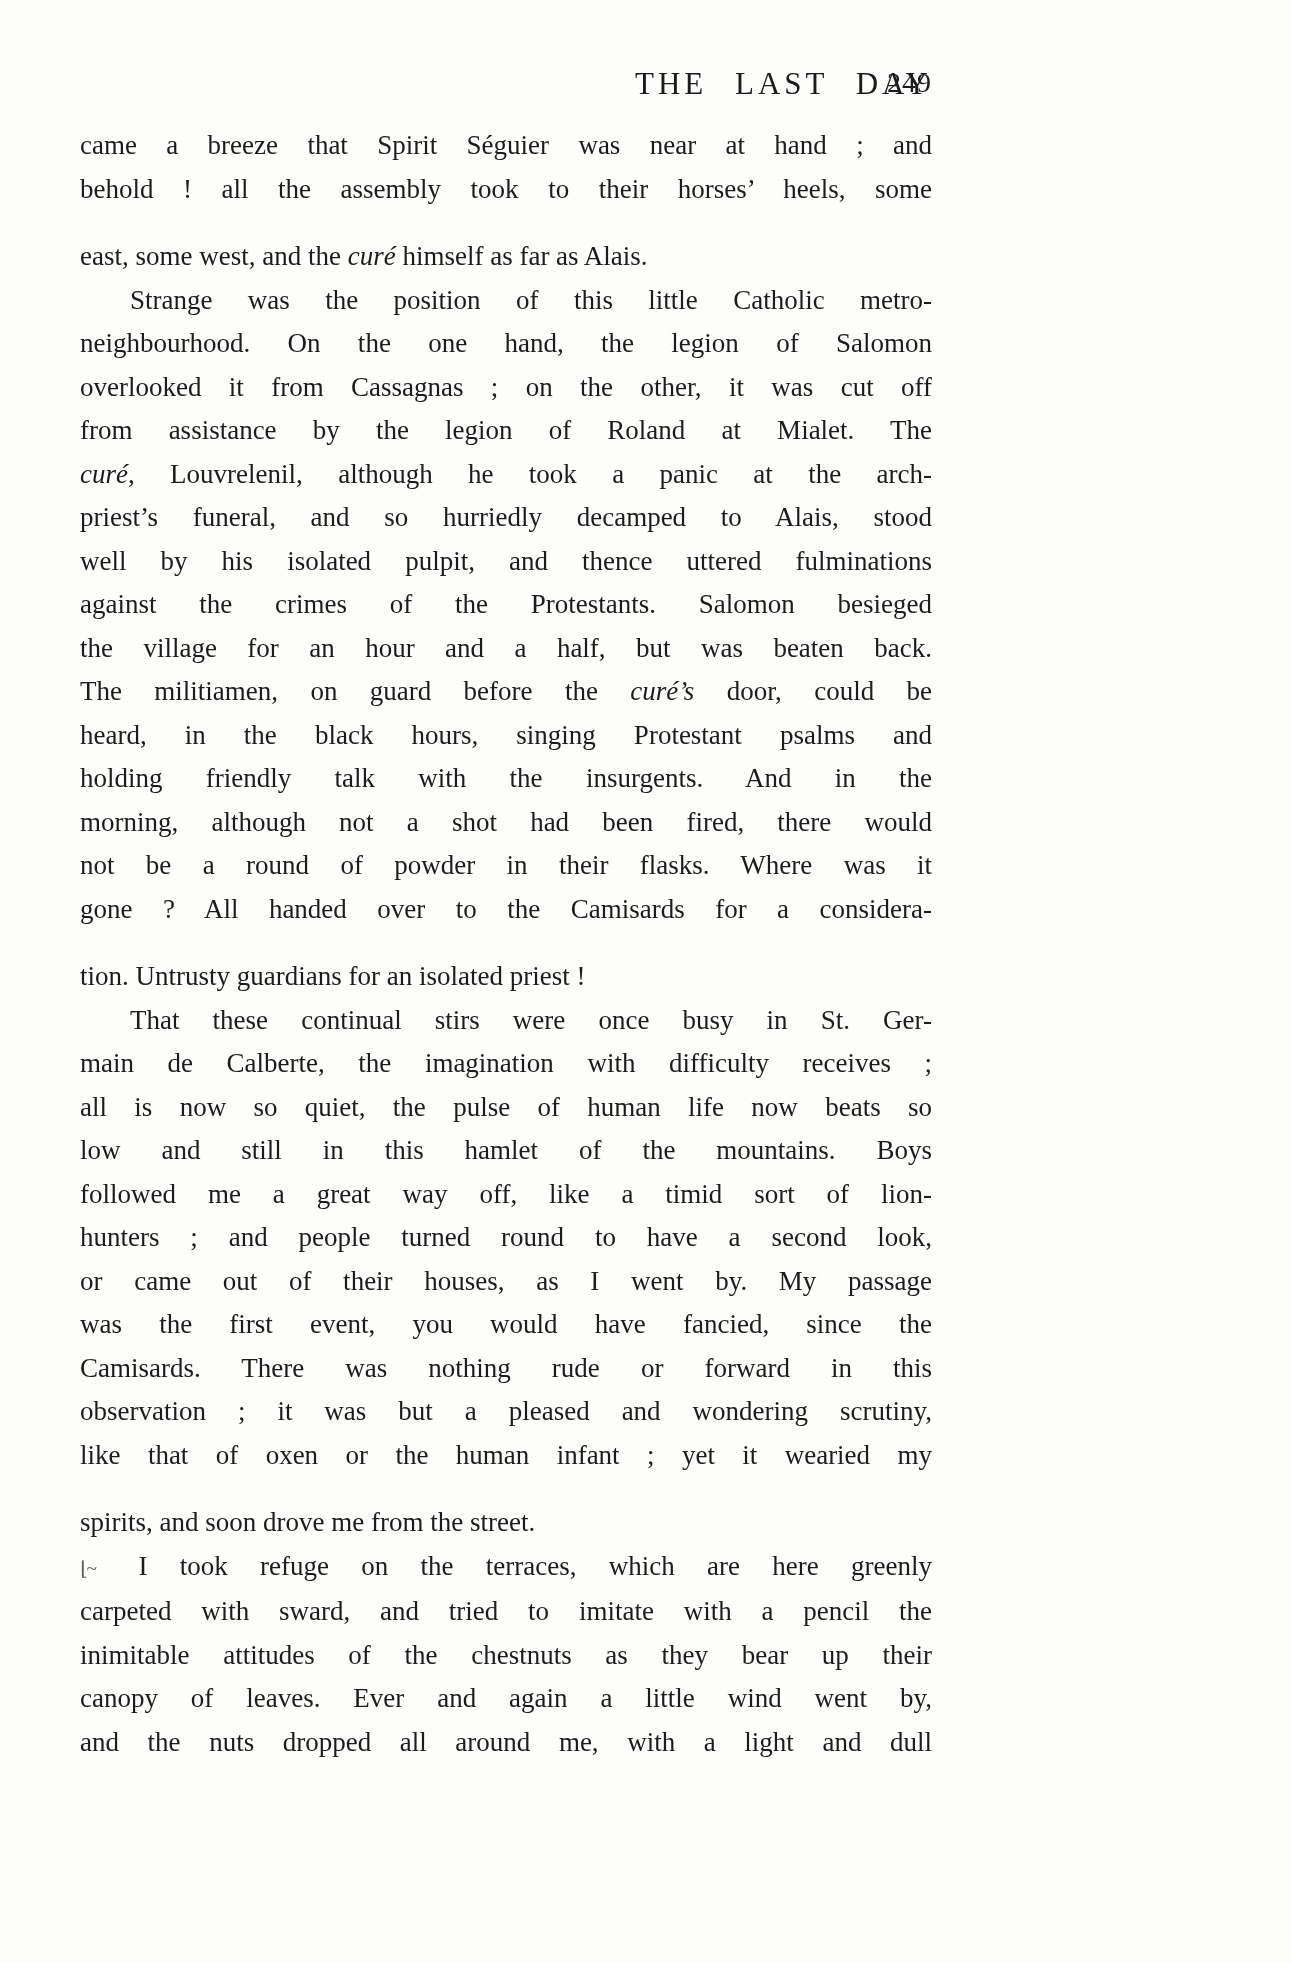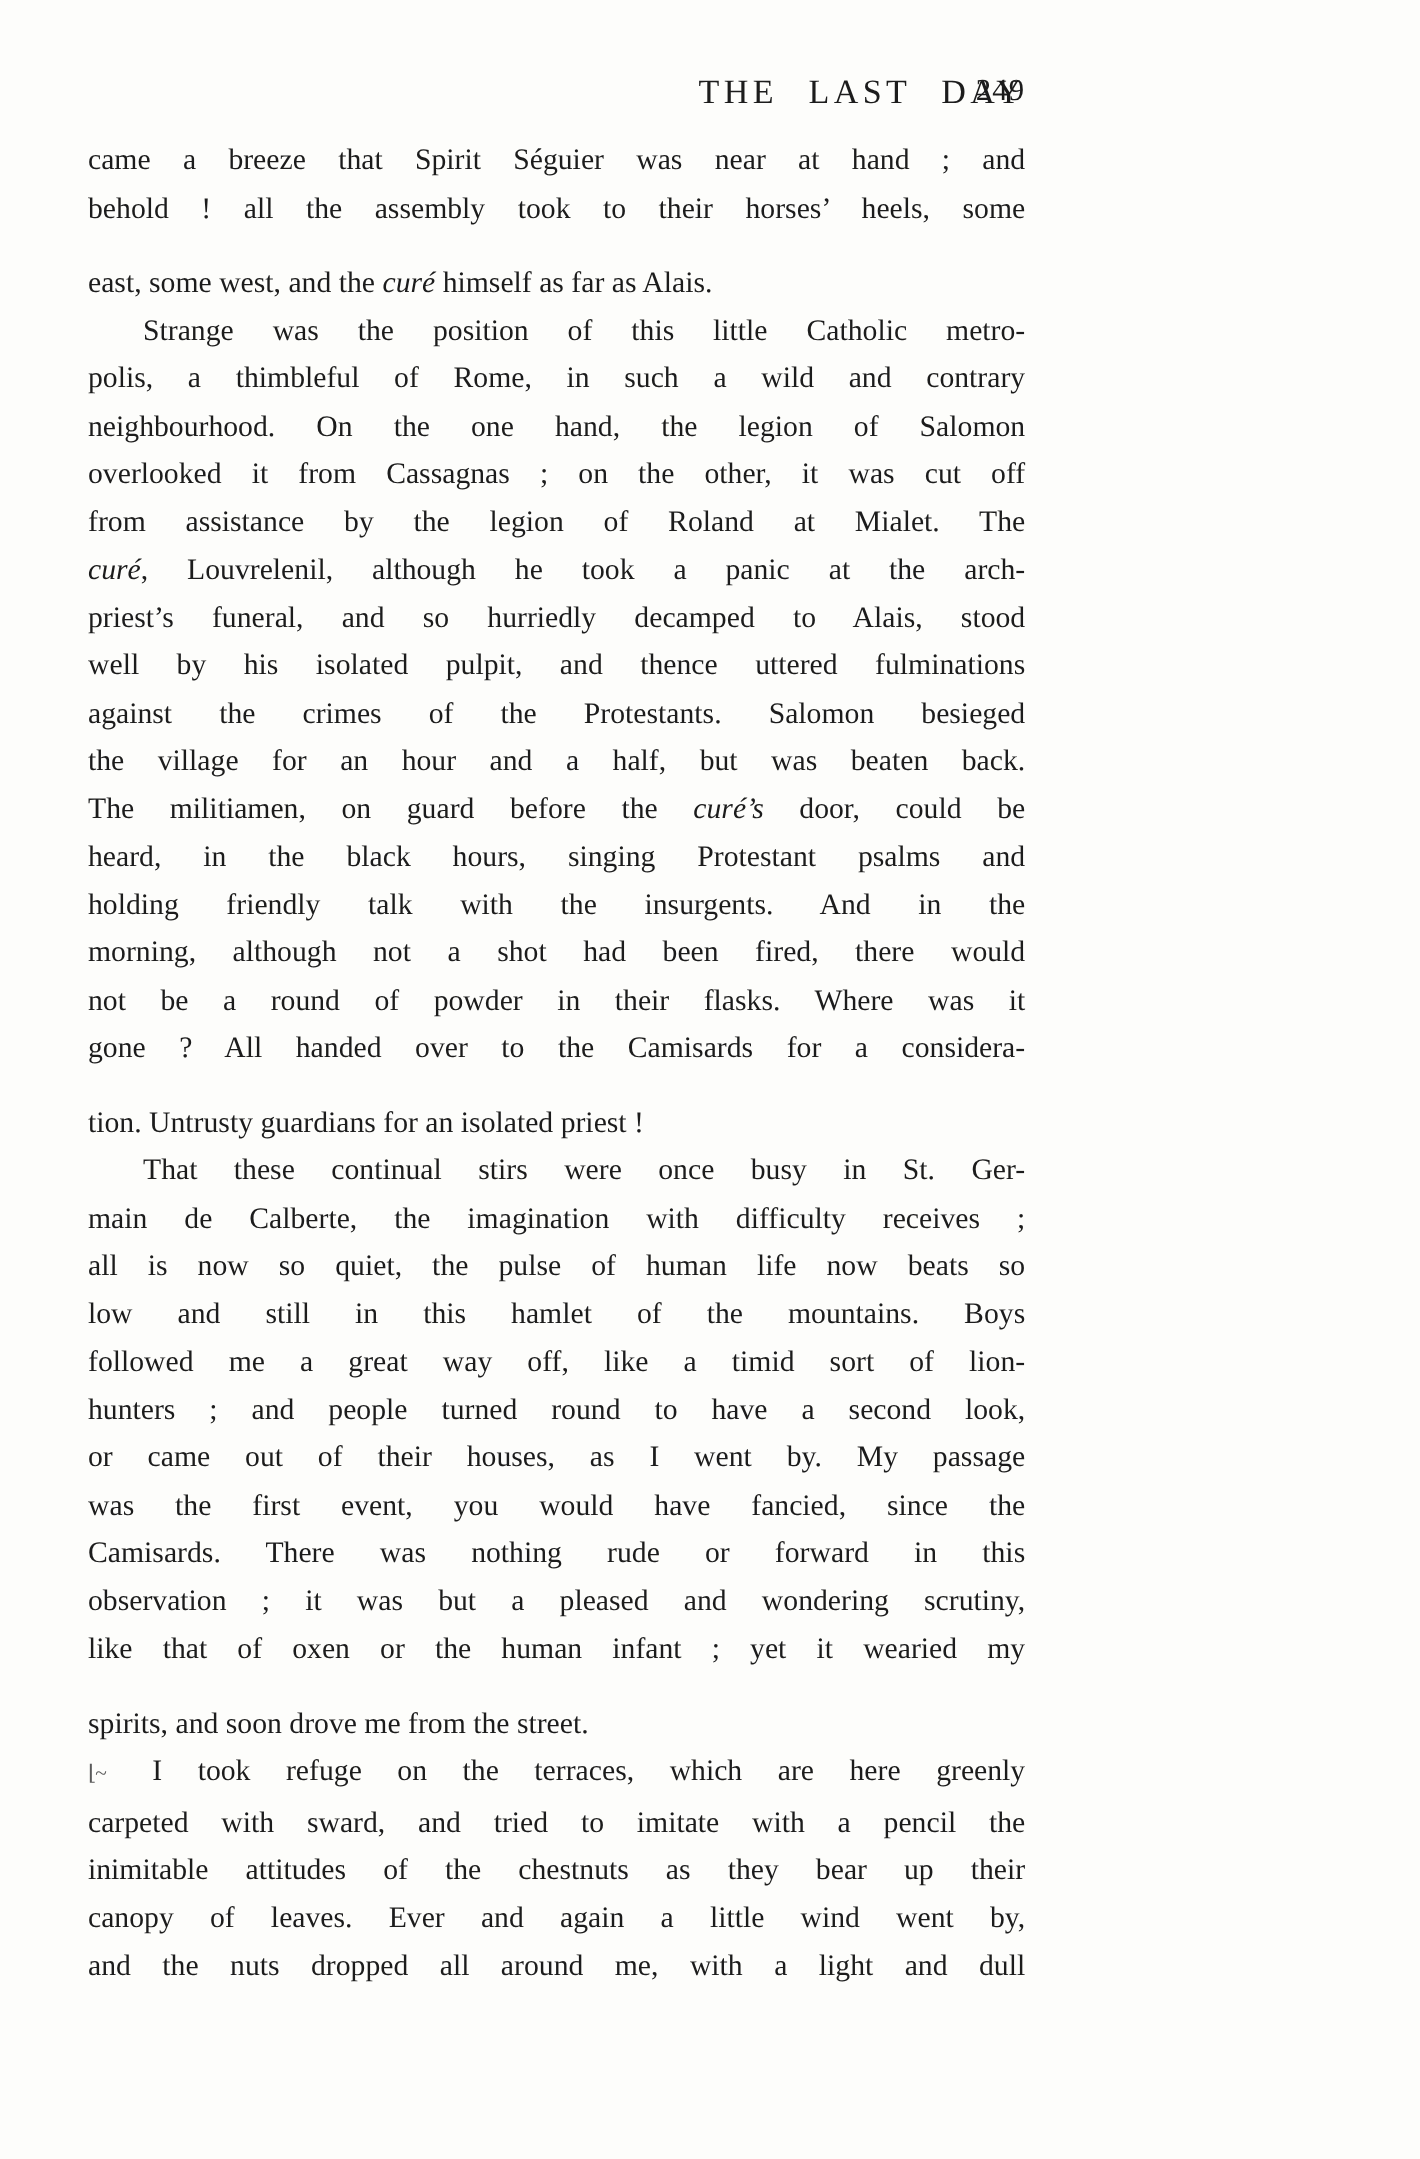--- a/index.html
+++ b/index.html
@@ -75,21 +75,20 @@
     <span class="page-number">249</span>
   </header>
   <main class="text-block">
       <div class="paragraph">
         <div class="line"><span>came a breeze that Spirit Séguier was near at hand ; and</span></div>
         <div class="line"><span>behold ! all the assembly took to their horses’ heels, some</span></div>
         <div class="line left-last"><span>east, some west, and the </span><span class="italic">curé</span><span> himself as far as Alais.</span></div>
       </div>
       <div class="paragraph">
         <div class="line indent"><span>Strange was the position of this little Catholic metro-</span></div>
-        <div class="line"><span>polis, a thimbleful of Rome, in such a wild and contrary</span></div>
         <div class="line"><span>neighbourhood.  On the one hand, the legion of Salomon</span></div>
         <div class="line"><span>overlooked it from Cassagnas ; on the other, it was cut off</span></div>
         <div class="line"><span>from assistance by the legion of Roland at Mialet.  The</span></div>
         <div class="line"><span class="italic">curé</span><span>, Louvrelenil, although he took a panic at the arch-</span></div>
         <div class="line"><span>priest’s funeral, and so hurriedly decamped to Alais, stood</span></div>
         <div class="line"><span>well by his isolated pulpit, and thence uttered fulminations</span></div>
         <div class="line"><span>against the crimes of the Protestants.  Salomon besieged</span></div>
         <div class="line"><span>the village for an hour and a half, but was beaten back.</span></div>
         <div class="line"><span>The militiamen, on guard before the </span><span class="italic">curé’s</span><span> door, could be</span></div>
         <div class="line"><span>heard, in the black hours, singing Protestant psalms and</span></div>

